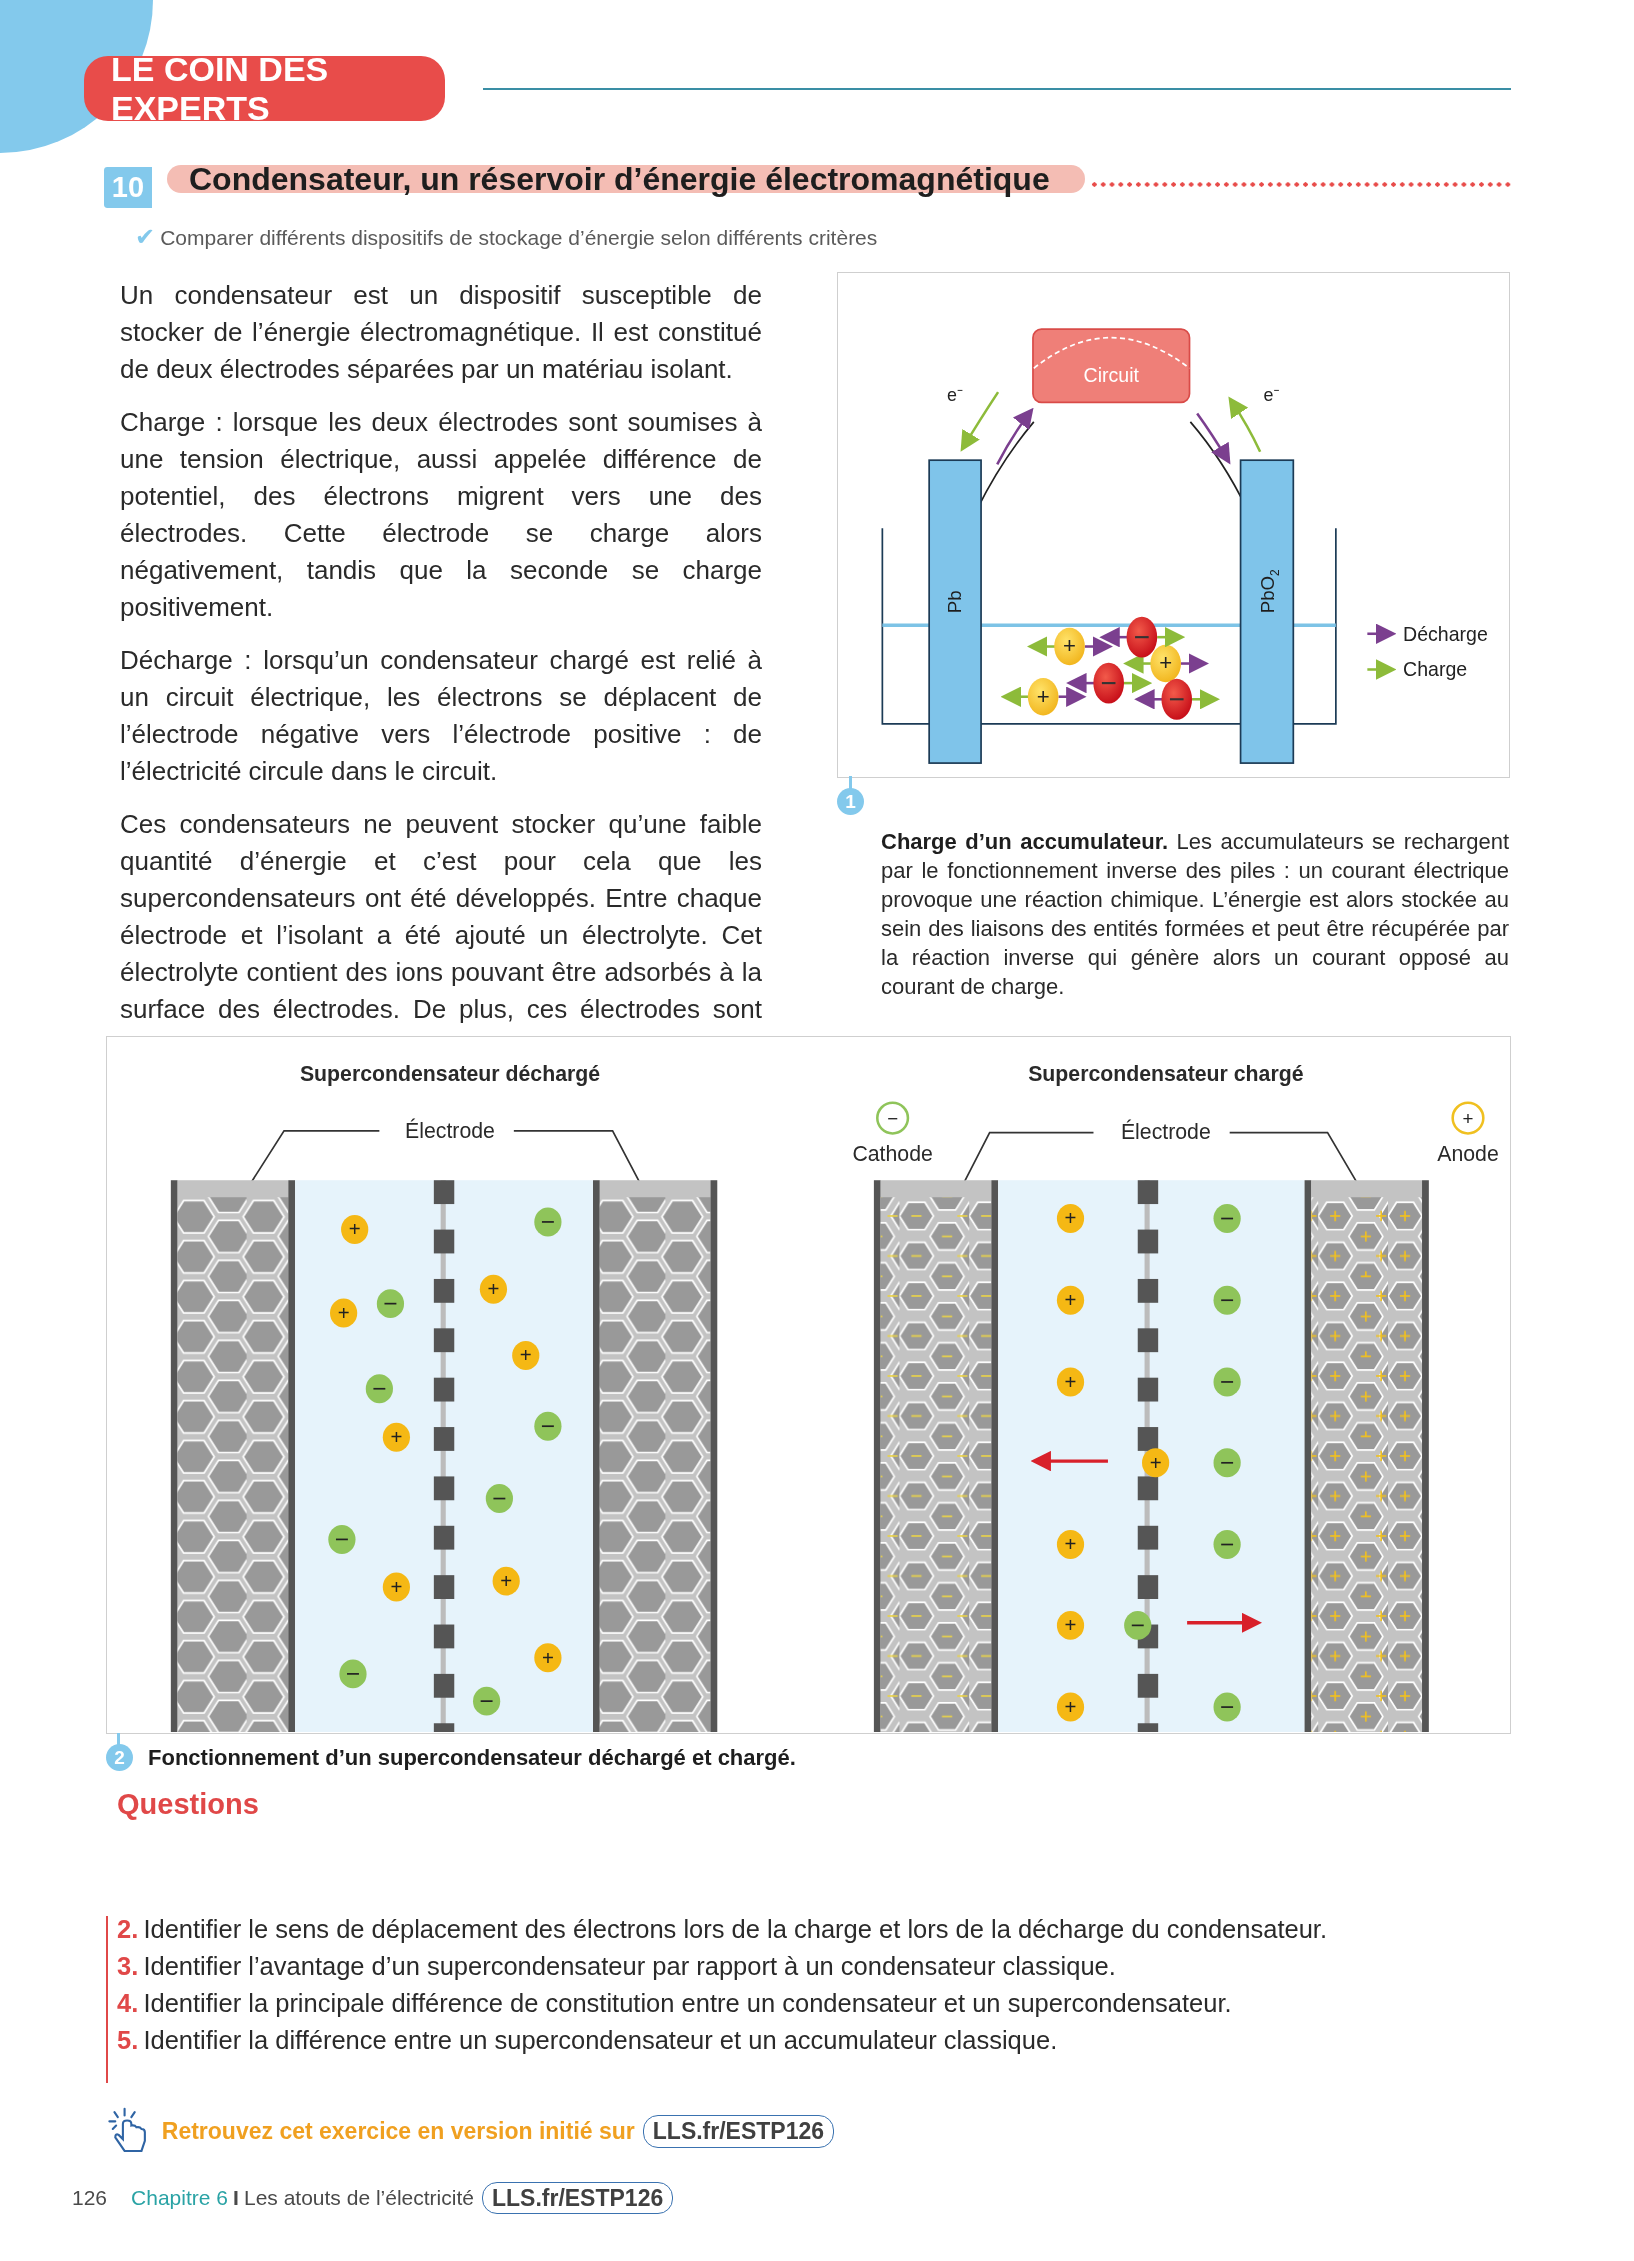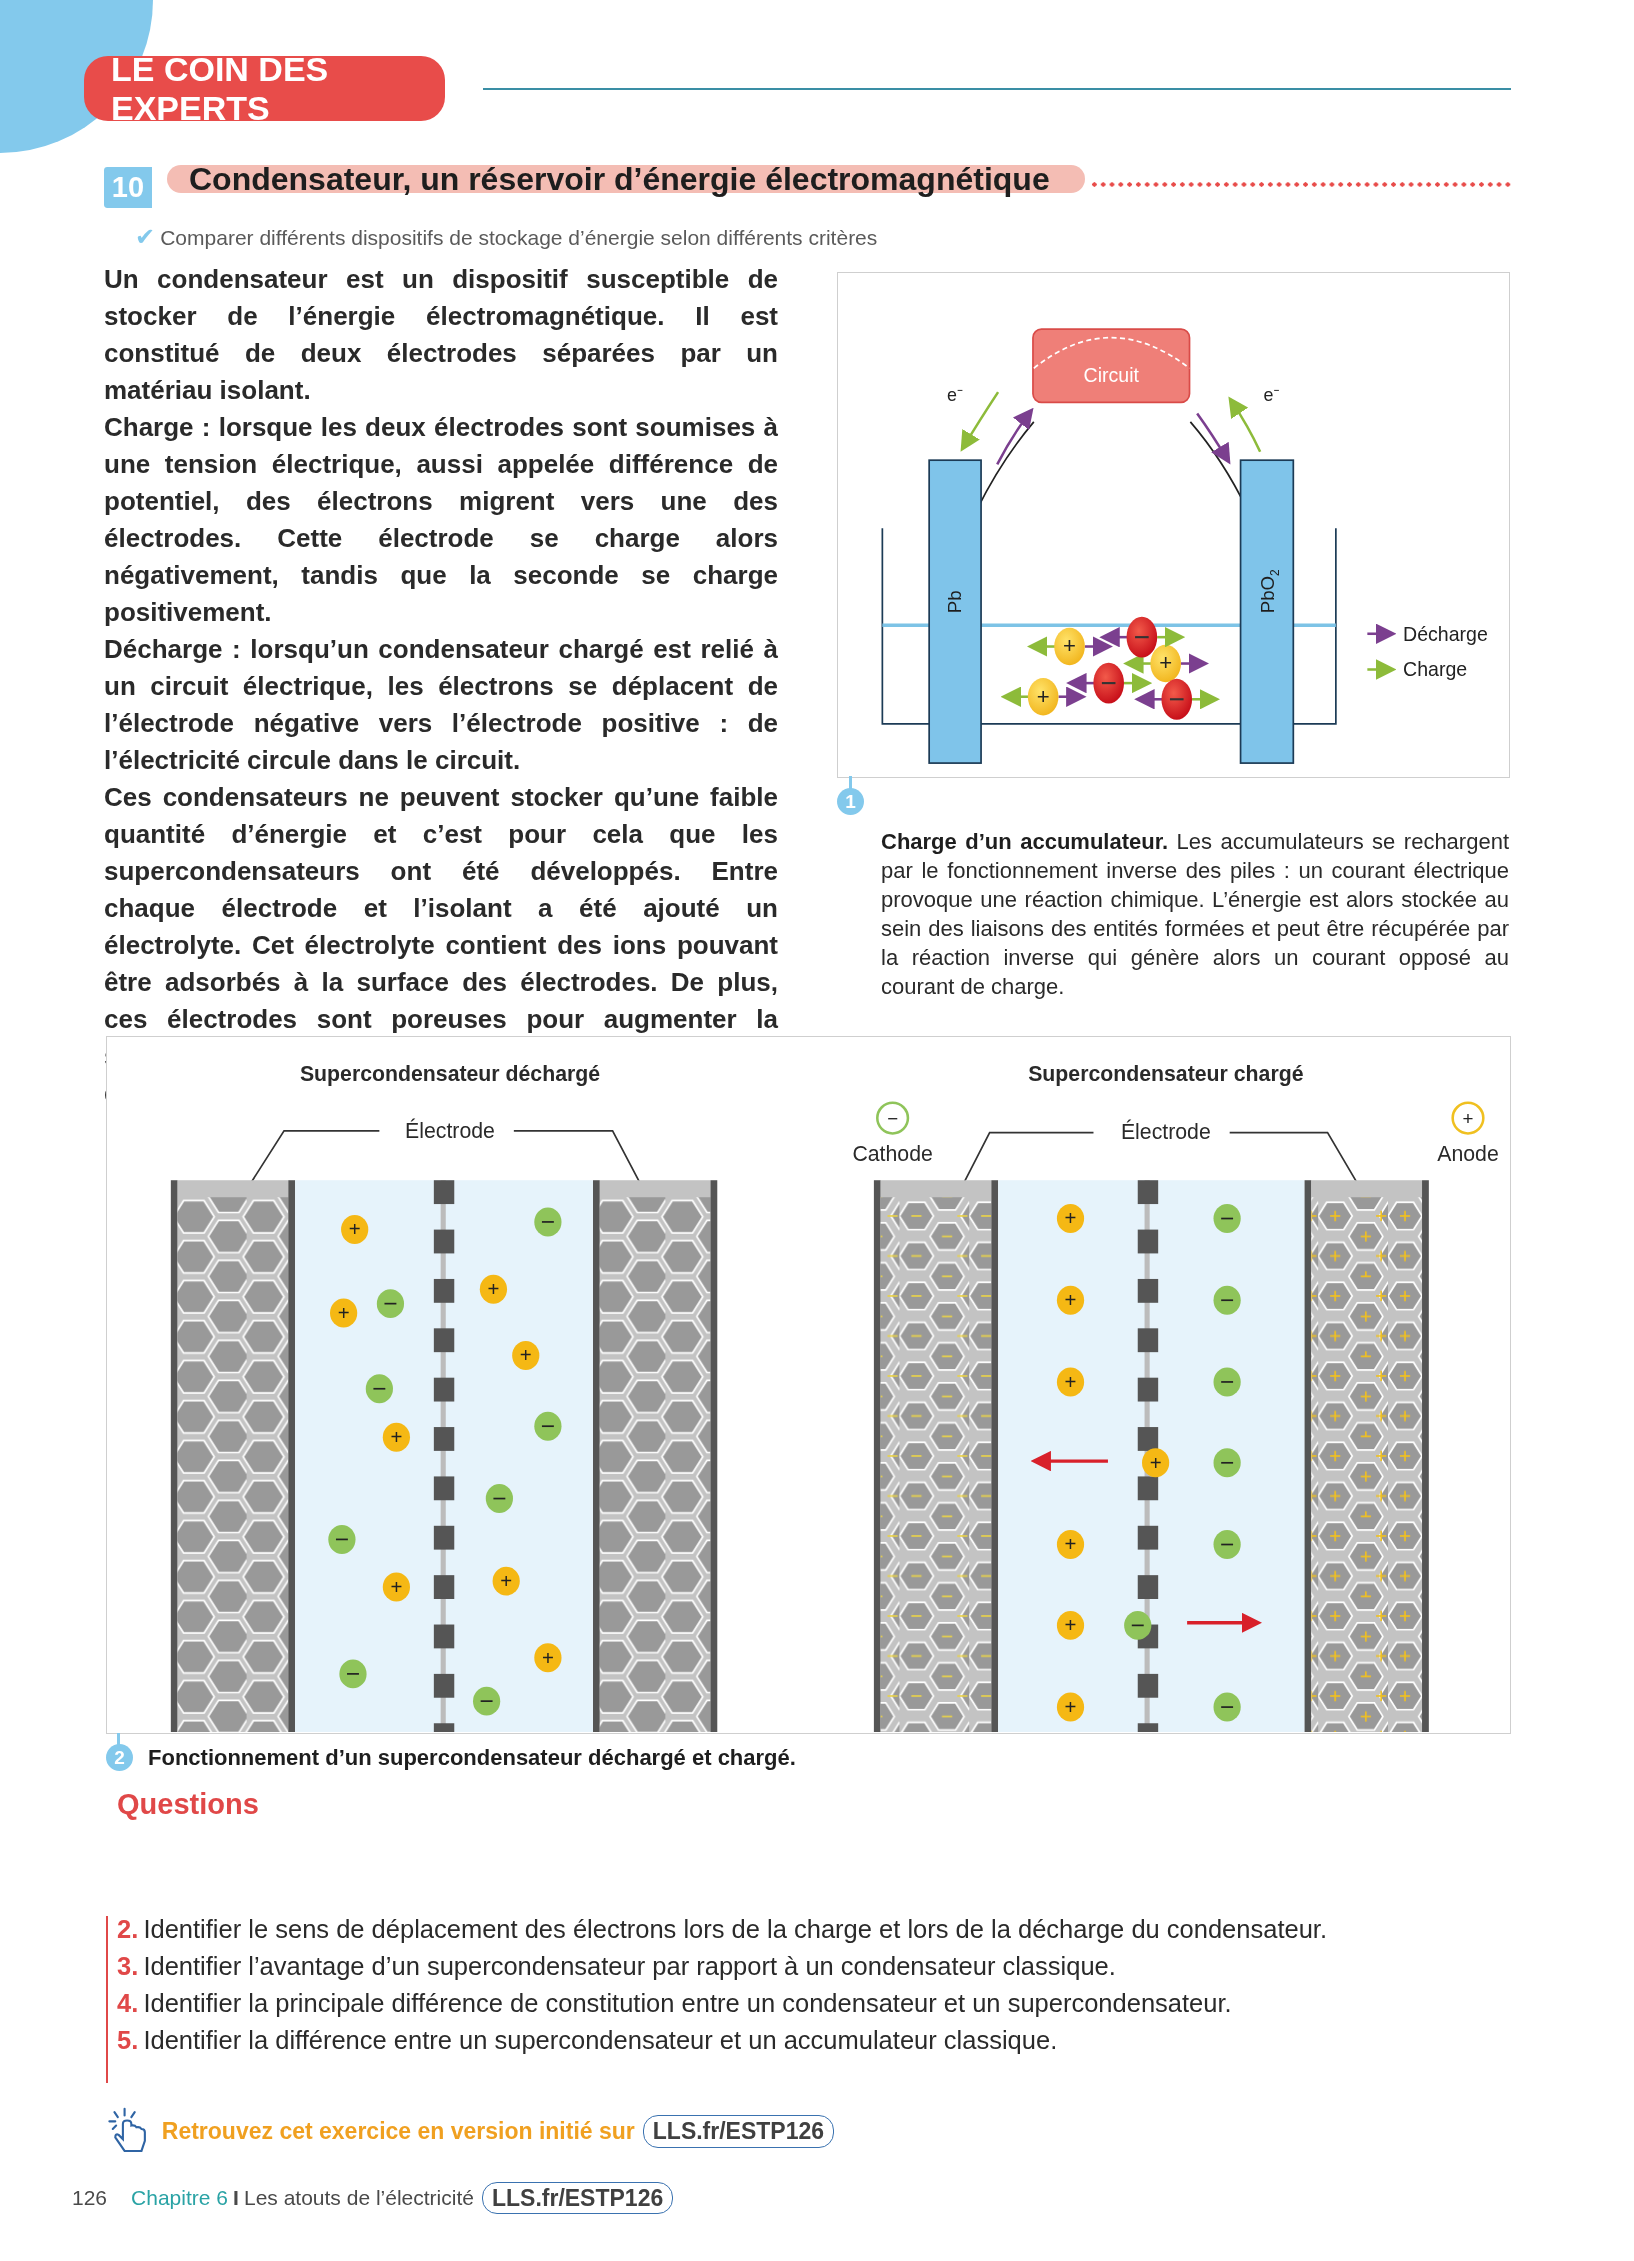--- a/index.html
+++ b/index.html
@@ -33,21 +33,21 @@
     background-image: radial-gradient(circle, #e84c4a 2px, transparent 2.4px);
     background-size:8.8px 5.1px; background-repeat:repeat-x;
   }
   .objective { left:135px; top:223px; font-size:21px; color:#5a5a5a; }
   .objective .check { color:#83c9ec; font-size:24px; margin-right:5.1px; }
 
   .body-text {
     left:104px; top:261px; width:674px; font-size:26px; line-height:37px; color:#2a2a2a;
     text-align:justify;
   }
-  .body-text p { margin:0;font-weight:bold; }
+  .body-text p { margin:16px; }
 
   .fig-box { border:1.7px solid #cfcfcf; box-sizing:border-box; background:#fff; }
   .fig1 { left:837px; top:272px; width:673px; height:506px; }
   .fig-num {
     width:27px; height:27px; border-radius:50%; background:#83c9ec; color:#fff;
     font-weight:bold; font-size:19px; display:flex; align-items:center; justify-content:center;
   }
   .fig-num-stem { width:2.6px; background:#83c9ec; }
   .caption1 {
     left:881px; top:790px; width:628px; font-size:22px; line-height:29px; color:#2a2a2a; text-align:justify;margin-top:37px;

